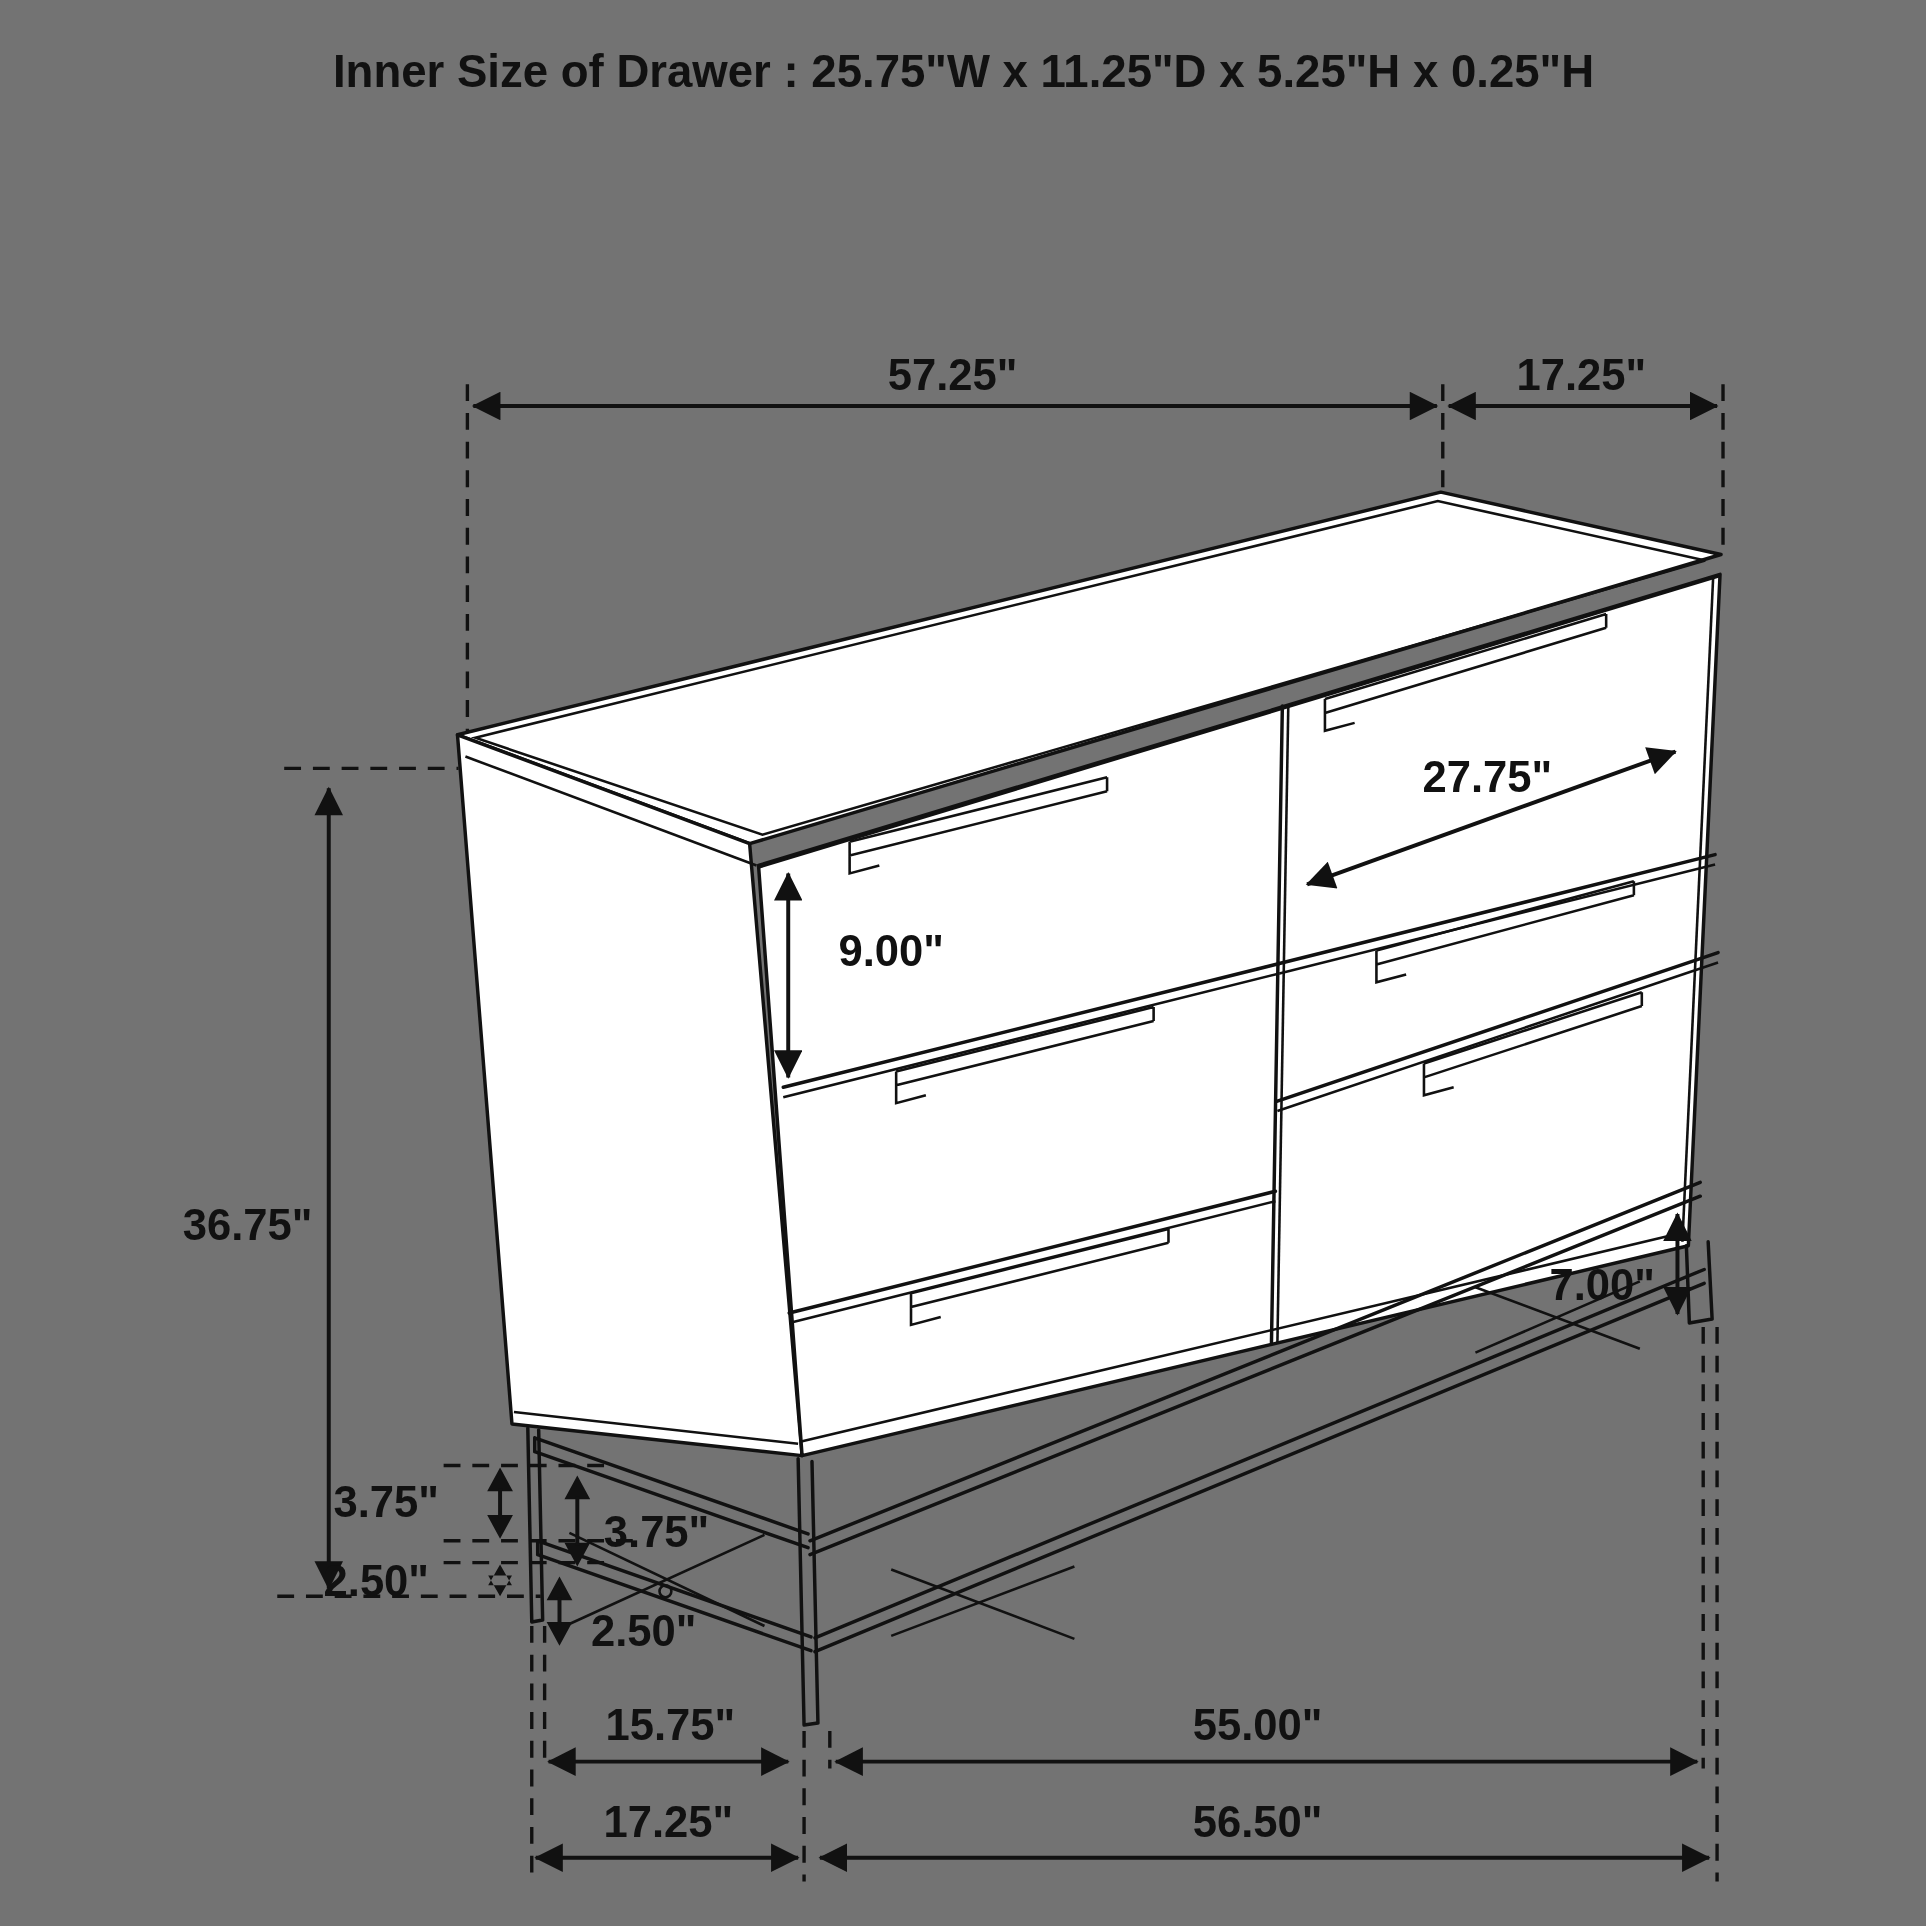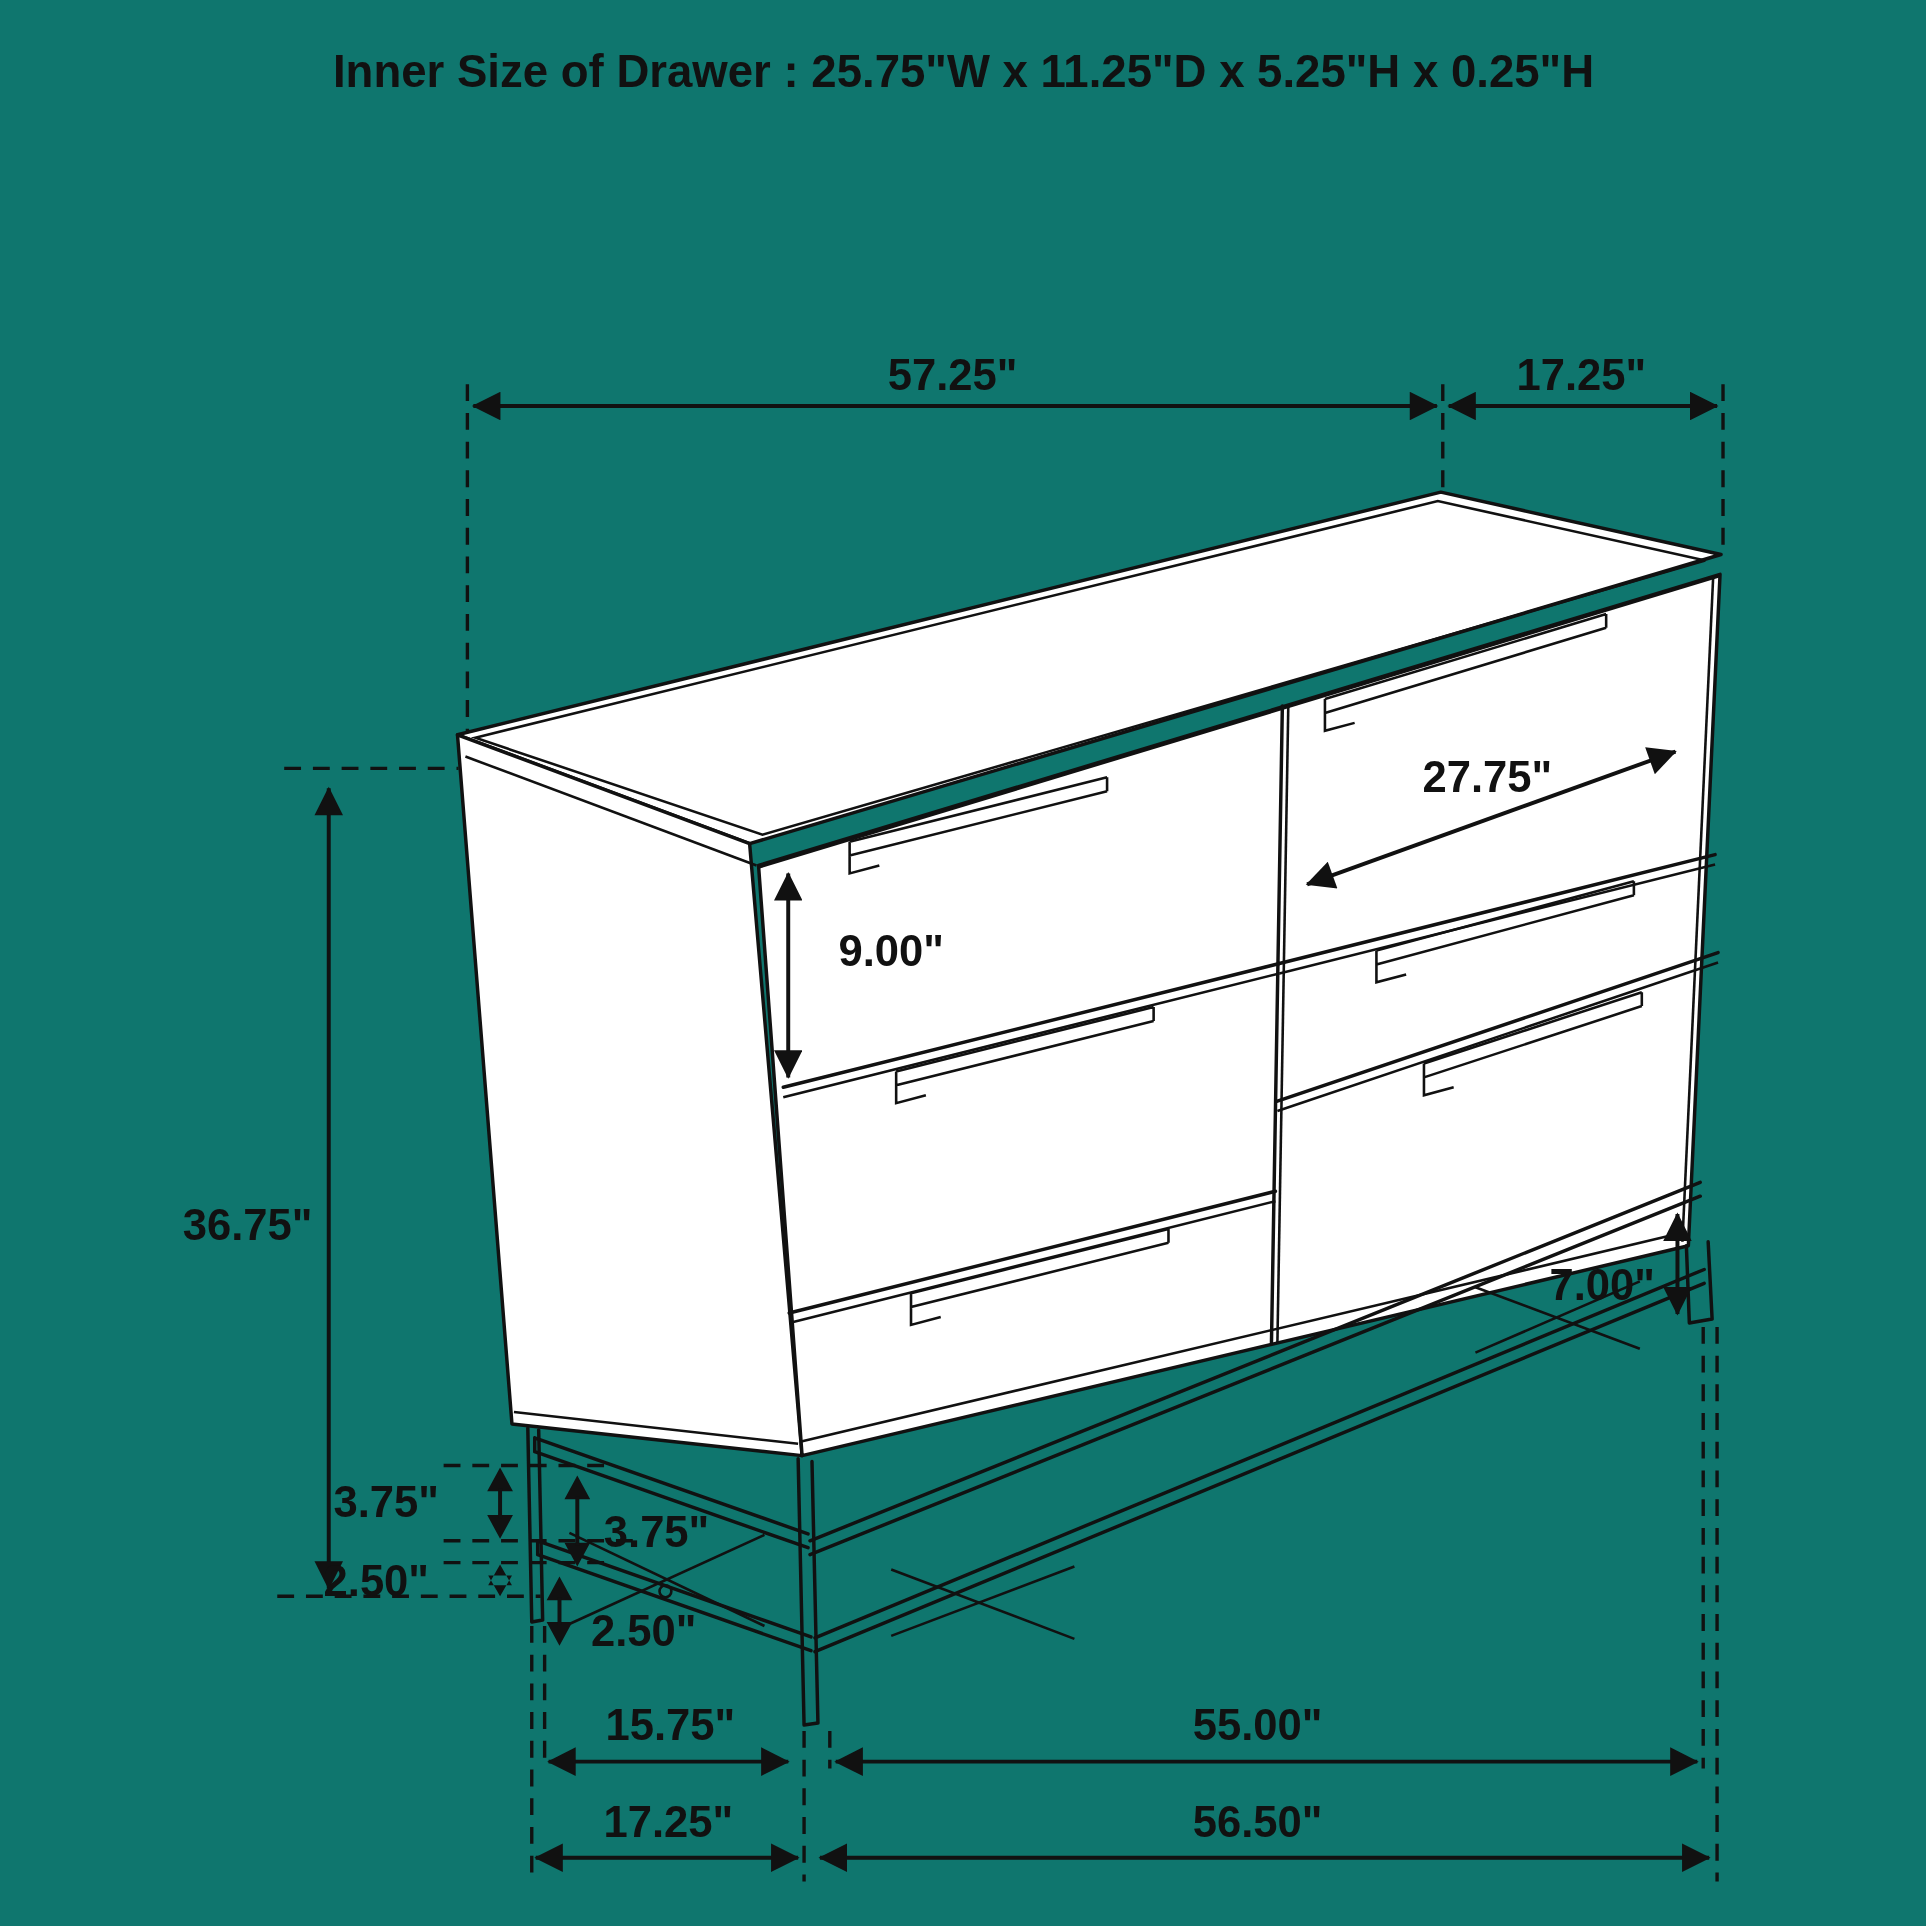--- a/index.html
+++ b/index.html
@@ -1,16 +1,16 @@
 <!DOCTYPE html>
 <html><head>
 <meta charset="utf-8">
 <style>
   html,body{margin:0;padding:0;background:#ffffff;}
-  .page{width:1927px;height:1927px;position:relative;background:#0f766e;overflow:hidden;}
+  .page{width:1927px;height:1927px;position:relative;background:#737373;overflow:hidden;}
   svg{display:block;}
   .ink{stroke:#111111;fill:none;stroke-width:3.5;stroke-linecap:round;stroke-linejoin:round;}
   .face{stroke:#111111;fill:#ffffff;stroke-width:3.5;stroke-linejoin:round;}
   .thin{stroke:#111111;fill:none;stroke-width:2.6;}
   .dim{stroke:#111111;fill:none;stroke-width:4;}
   .dash{stroke:#111111;fill:none;stroke-width:3.4;stroke-dasharray:17 12;}
   .head{fill:#111111;stroke:none;}
   .lbl{font-family:"Liberation Sans","DejaVu Sans",sans-serif;font-weight:700;font-size:44px;fill:#111111;}
   .title{font-family:"Liberation Sans","DejaVu Sans",sans-serif;font-weight:700;font-size:46px;fill:#111111;}
 </style>

